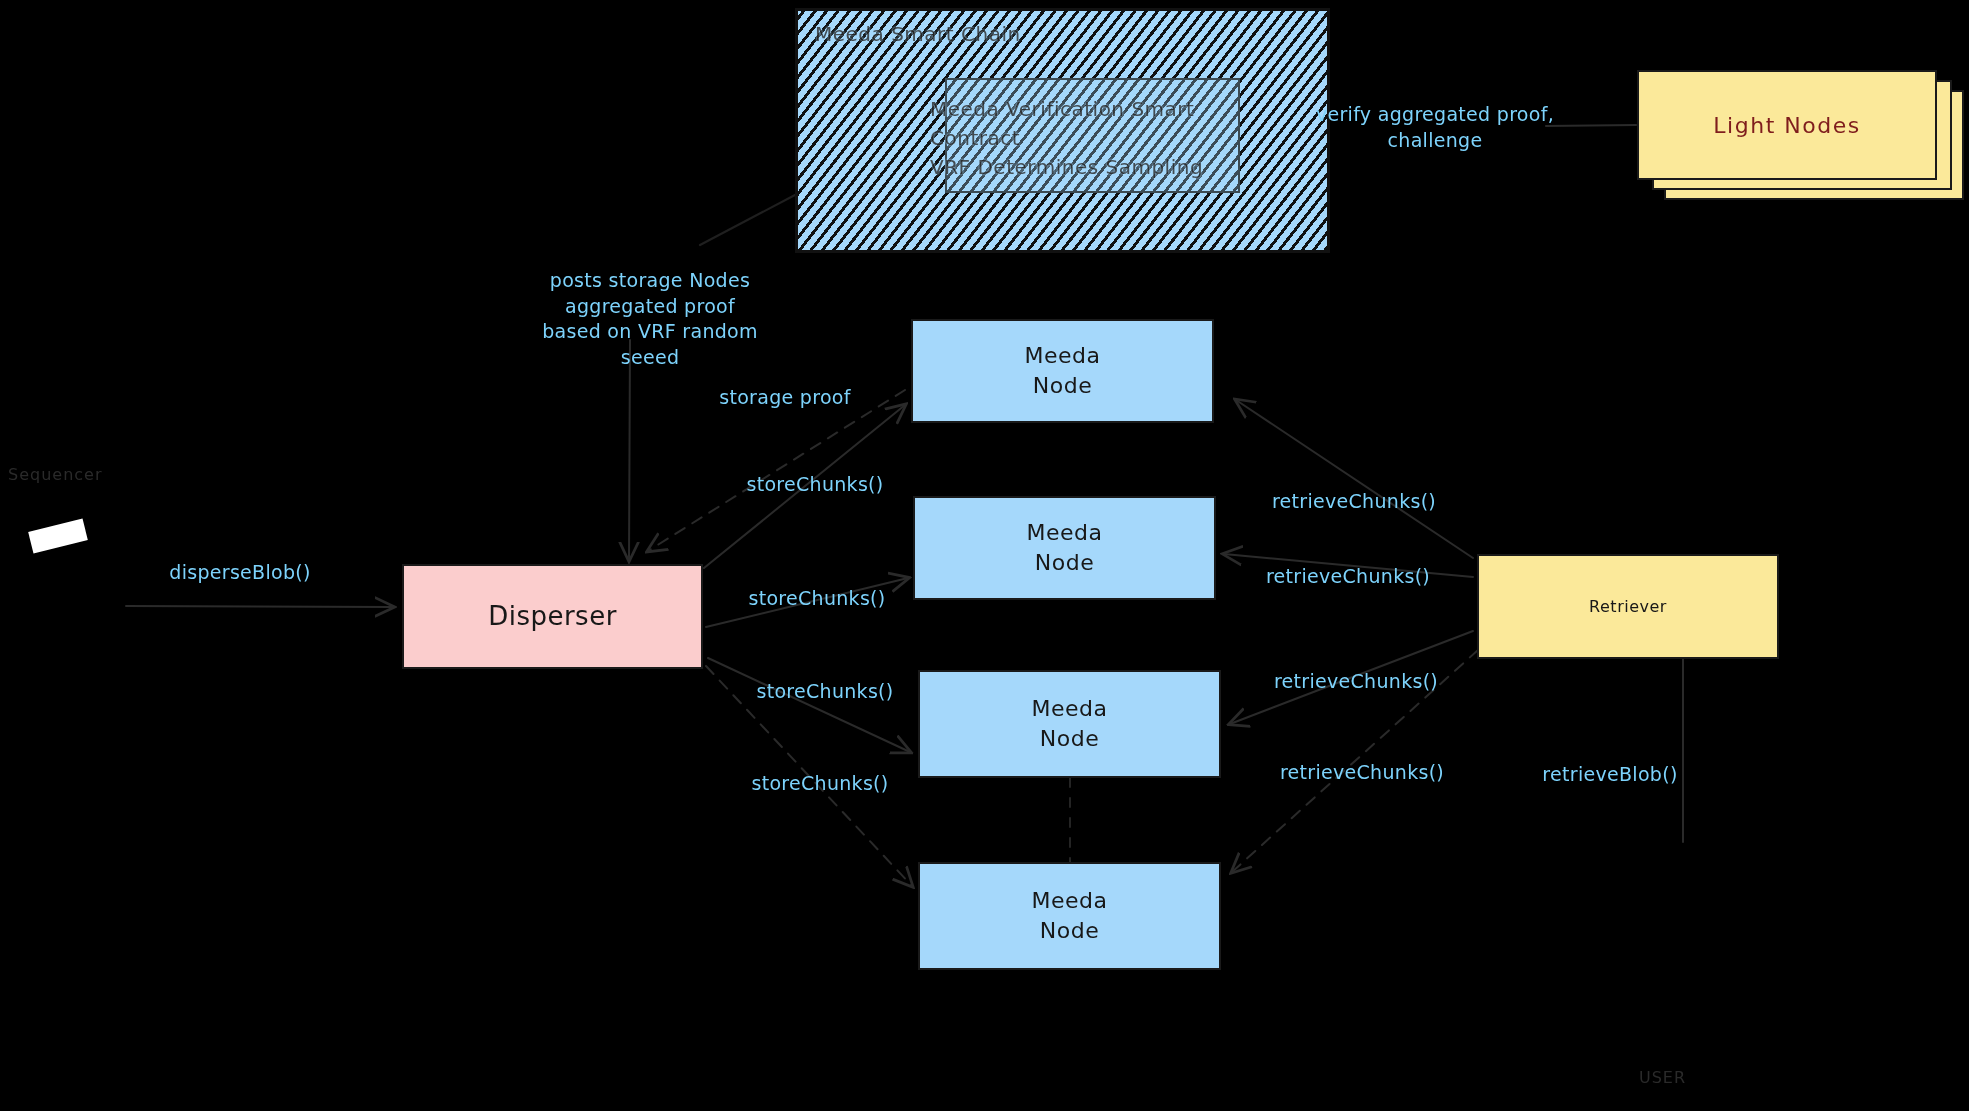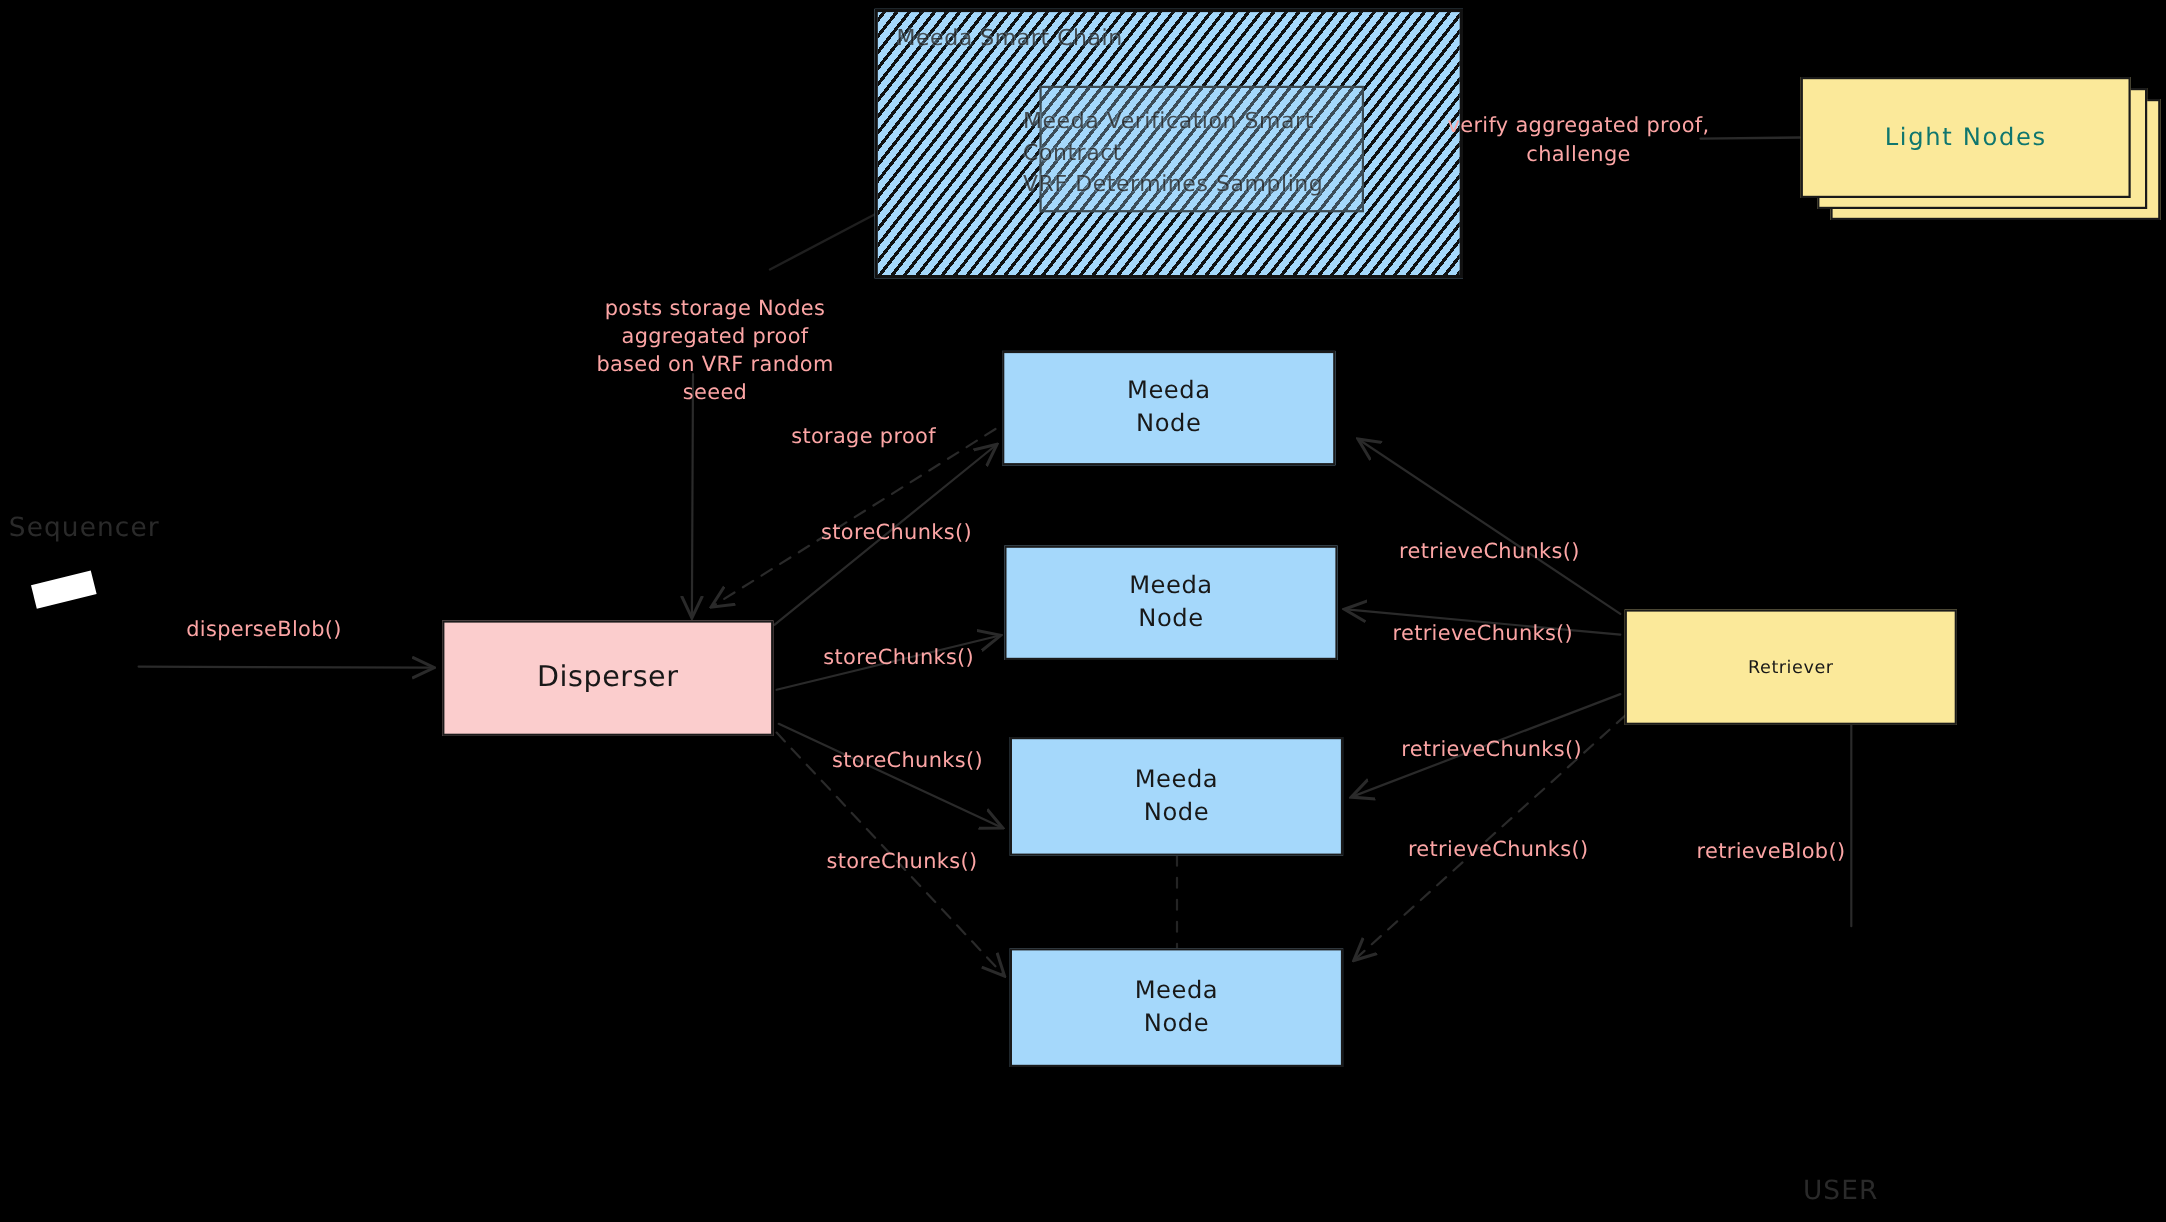--- a/index.html
+++ b/index.html
@@ -49,21 +49,21 @@
   .lightnode-card {
     position: absolute;
     box-sizing: border-box;
     border: 2px solid #1a1a1a;
     background: #fbe99a;
   }
   .lightnode-top {
     display: flex;
     align-items: center;
     justify-content: center;
-    color: #0f766e;
+    color: #7f1d1d;
     font-size: 22px;
     letter-spacing: 1.5px;
     font-family: "DejaVu Sans", sans-serif;
   }
   .hatch-outer {
     position: absolute;
     box-sizing: border-box;
     border: 3px solid #111;
     background-color: #a5d8fb;
     background-image: repeating-linear-gradient(
@@ -87,32 +87,32 @@
     font-size: 20px;
     letter-spacing: 0.5px;
     text-align: left;
     line-height: 1.45;
     white-space: pre-line;
     font-family: "DejaVu Sans", sans-serif;
     text-shadow: 0 0 3px rgba(165,216,251,0.9), 0 0 2px rgba(165,216,251,0.9);
   }
   .edge-label {
     position: absolute;
-    color: #fca5a5;
+    color: #7dd3fc;
     font-size: 19px;
     letter-spacing: 0.3px;
     text-align: center;
     line-height: 1.35;
     white-space: pre-line;
     font-family: "DejaVu Sans", sans-serif;
   }
   .plain-label {
     position: absolute;
     color: #2a2a2a;
-    font-size: 24px;
+    font-size: 16px;
     letter-spacing: 1px;
     font-family: "DejaVu Sans", sans-serif;
   }
   .white-chip {
     position: absolute;
     background: #ffffff;
     transform: rotate(-14deg);
   }
 </style>
 </head>

